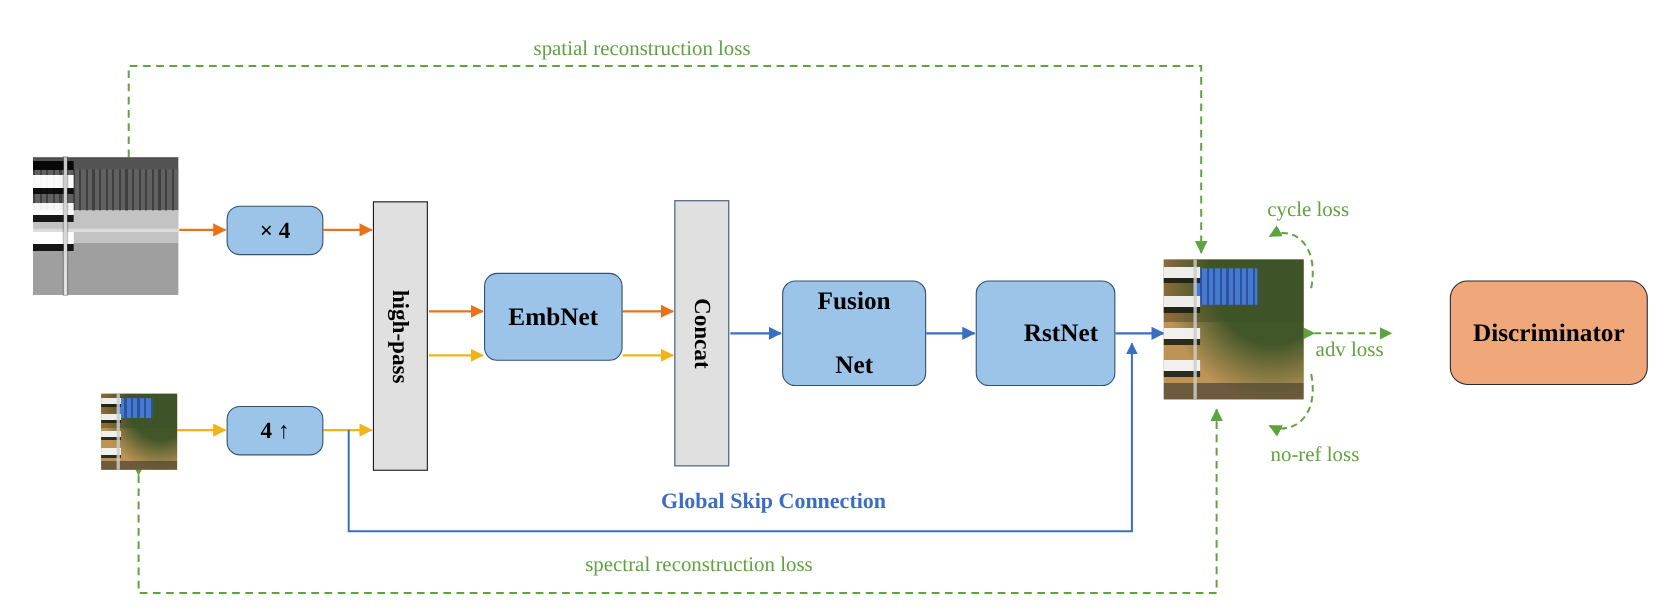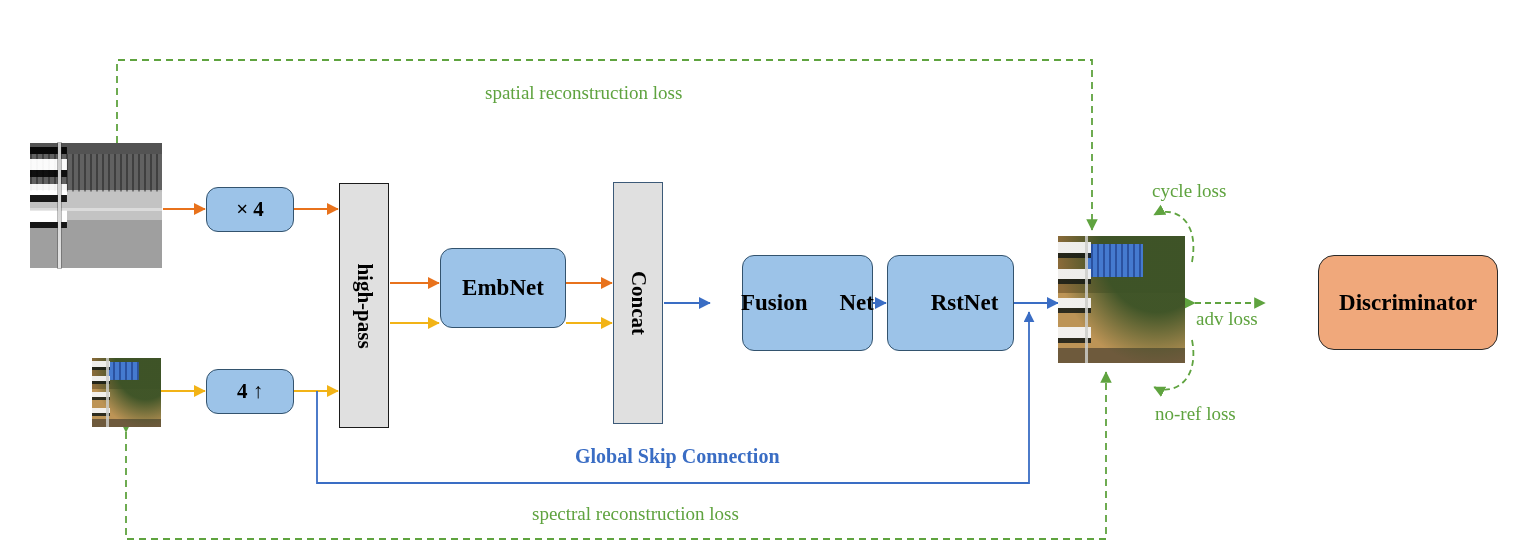--- a/index.html
+++ b/index.html
@@ -247,38 +247,38 @@
   </div>
 
   <div class="rbox" style="left:440px; top:248px; width:126px; height:80px; font-size:23px;">
     <span>EmbNet</span>
   </div>
 
   <div class="vbar thinborder" style="left:613px; top:182px; width:50px; height:242px;">
     <span class="vlabel">Concat</span>
   </div>
 
-  <div class="rbox" style="left:742px; top:255px; width:131px; height:96px; font-size:23px; flex-direction:row;gap:32px;">
+  <div class="rbox" style="left:711px; top:255px; width:131px; height:96px; font-size:23px; flex-direction:column;gap:32px;">
     <span>Fusion</span>
     <span>Net</span>
   </div>
 
   <div class="rbox" style="left:887px; top:255px; width:127px; height:96px; font-size:23px;padding-left:28px;">
     <span>RstNet</span>
   </div>
 
   <div class="rbox disc" style="left:1278px; top:255px; width:180px; height:95px; font-size:23px;margin-left:40px;">
     <span>Discriminator</span>
   </div>
 
-  <div class="lbl loss-lbl" style="left:485px; top:34px;margin-top:48px;">spatial reconstruction loss</div>
+  <div class="lbl loss-lbl" style="left:485px; top:34px;">spatial reconstruction loss</div>
 
   <div class="lbl loss-lbl" style="left:532px; top:503px;">spectral reconstruction loss</div>
 
   <div class="lbl loss-lbl" style="left:1142px; top:180px;margin-left:10px;">cycle loss</div>
 
   <div class="lbl loss-lbl" style="left:1196px; top:270px;margin-top:38px;">adv loss</div>
 
   <div class="lbl loss-lbl" style="left:1155px; top:403px;">no-ref loss</div>
 
-  <div class="lbl skip-lbl" style="left:575px; top:445px;">Global Skip Connection</div>
+  <div class="lbl skip-lbl" style="left:601px; top:445px;">Global Skip Connection</div>
 
 </div>
 
 </body></html>

